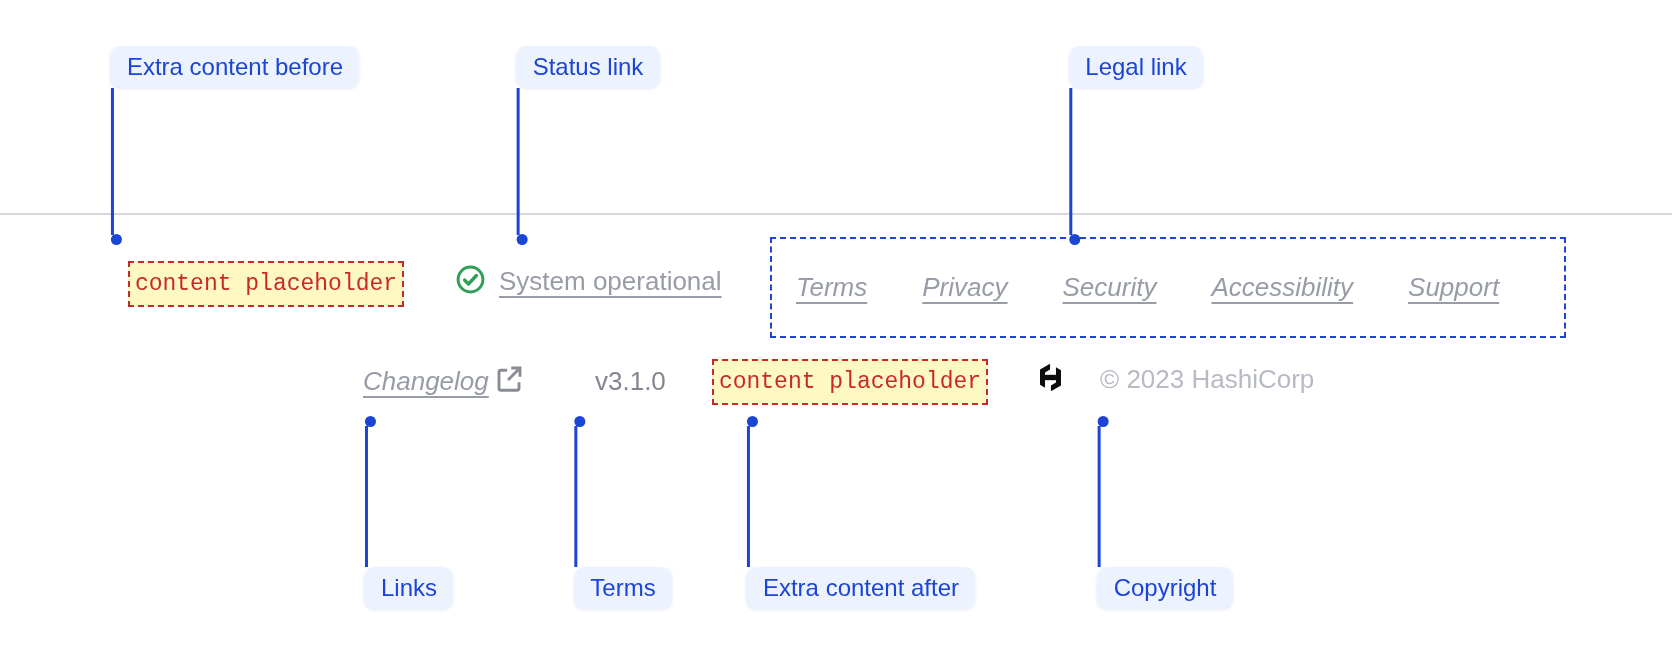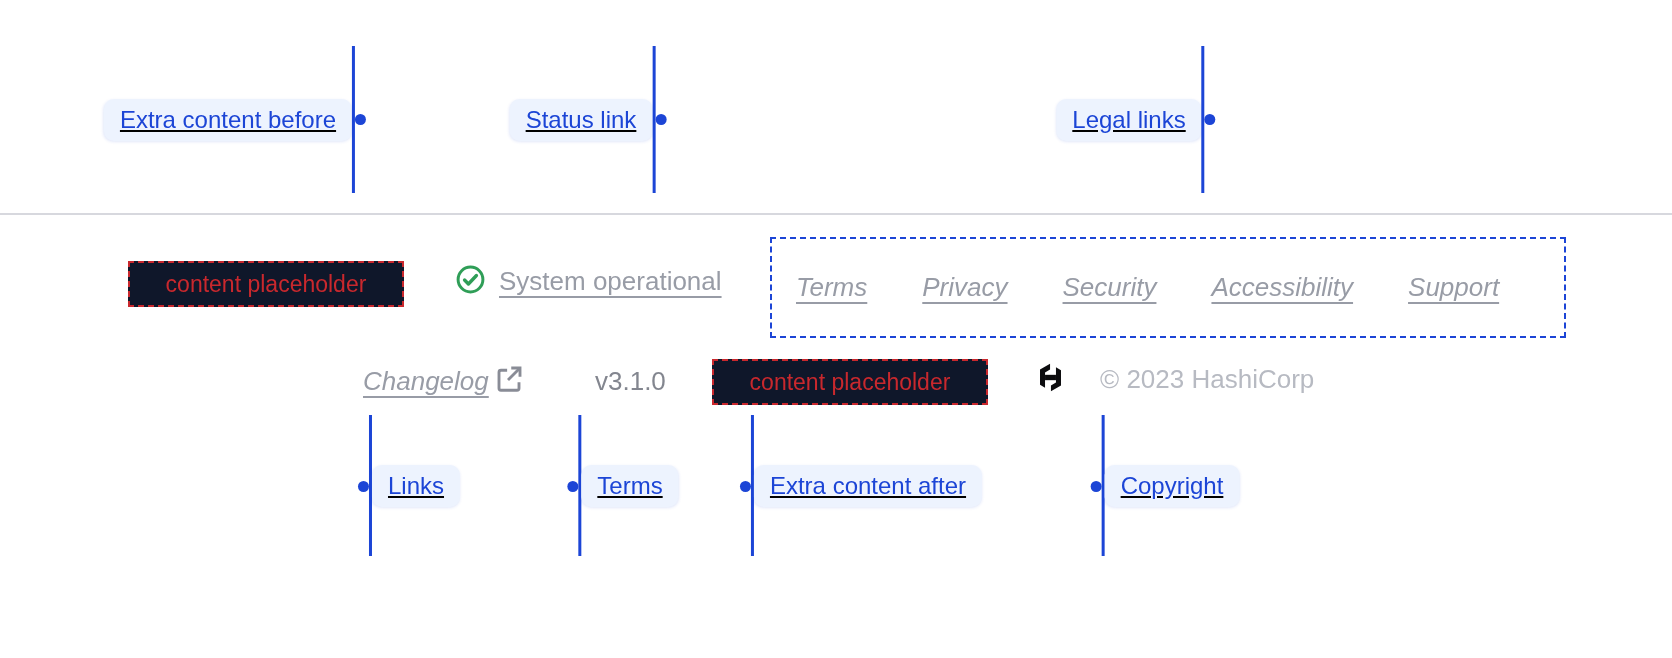--- a/index.html
+++ b/index.html
@@ -21,23 +21,23 @@
     left: 0; right: 0; top: 213px;
     height: 2px;
     background: #d7d8de;
   }
 
   .ph-box {
     position: absolute;
     height: 46px;
     width: 276px;
     border: 2px dashed #c9282d;
-    background: #0f172a;
+    background: #fef9c3;
     color: #c9282d;
-    font-family: Liberation Sans, sans-serif;
+    font-family: Liberation Mono, monospace;
     font-size: 23px;
     display: flex;
     align-items: center;
     justify-content: center;
     white-space: nowrap;
   }
   .ph-before { left: 128px; top: 261px; }
   .ph-after  { left: 712px; top: 359px; }
 
   .status-link {
@@ -102,24 +102,22 @@
     font-size: 26px;
     white-space: nowrap;
     margin-left: 21px;
   }
 
   
   .callout {
     position: absolute;
     transform: translateX(-50%);
     display: flex;
-    flex-direction: row;
-    align-items: center;
+    flex-direction: column;
     pointer-events: none;
-    text-decoration: underline;
   }
   .callout.top    { top: 46px; }
   .callout.bottom { top: 416px; }
 
   .callout-label {
     height: 42px;
     display: inline-flex;
     align-items: center;
     padding: 0 16px;
     border-radius: 10px;
@@ -204,21 +202,21 @@
     <div class="callout-dot"></div>
   </div>
 
   <div class="callout top" style="left:588px">
     <div class="callout-label">Status link</div>
     <div class="callout-line"></div>
     <div class="callout-dot"></div>
   </div>
 
   <div class="callout top" style="left:1136px">
-    <div class="callout-label">Legal links</div>
+    <div class="callout-label">Legal link</div>
     <div class="callout-line"></div>
     <div class="callout-dot"></div>
   </div>
 
   <div class="callout bottom" style="left:409px">
     <div class="callout-dot"></div>
     <div class="callout-line"></div>
     <div class="callout-label">Links</div>
   </div>
 

